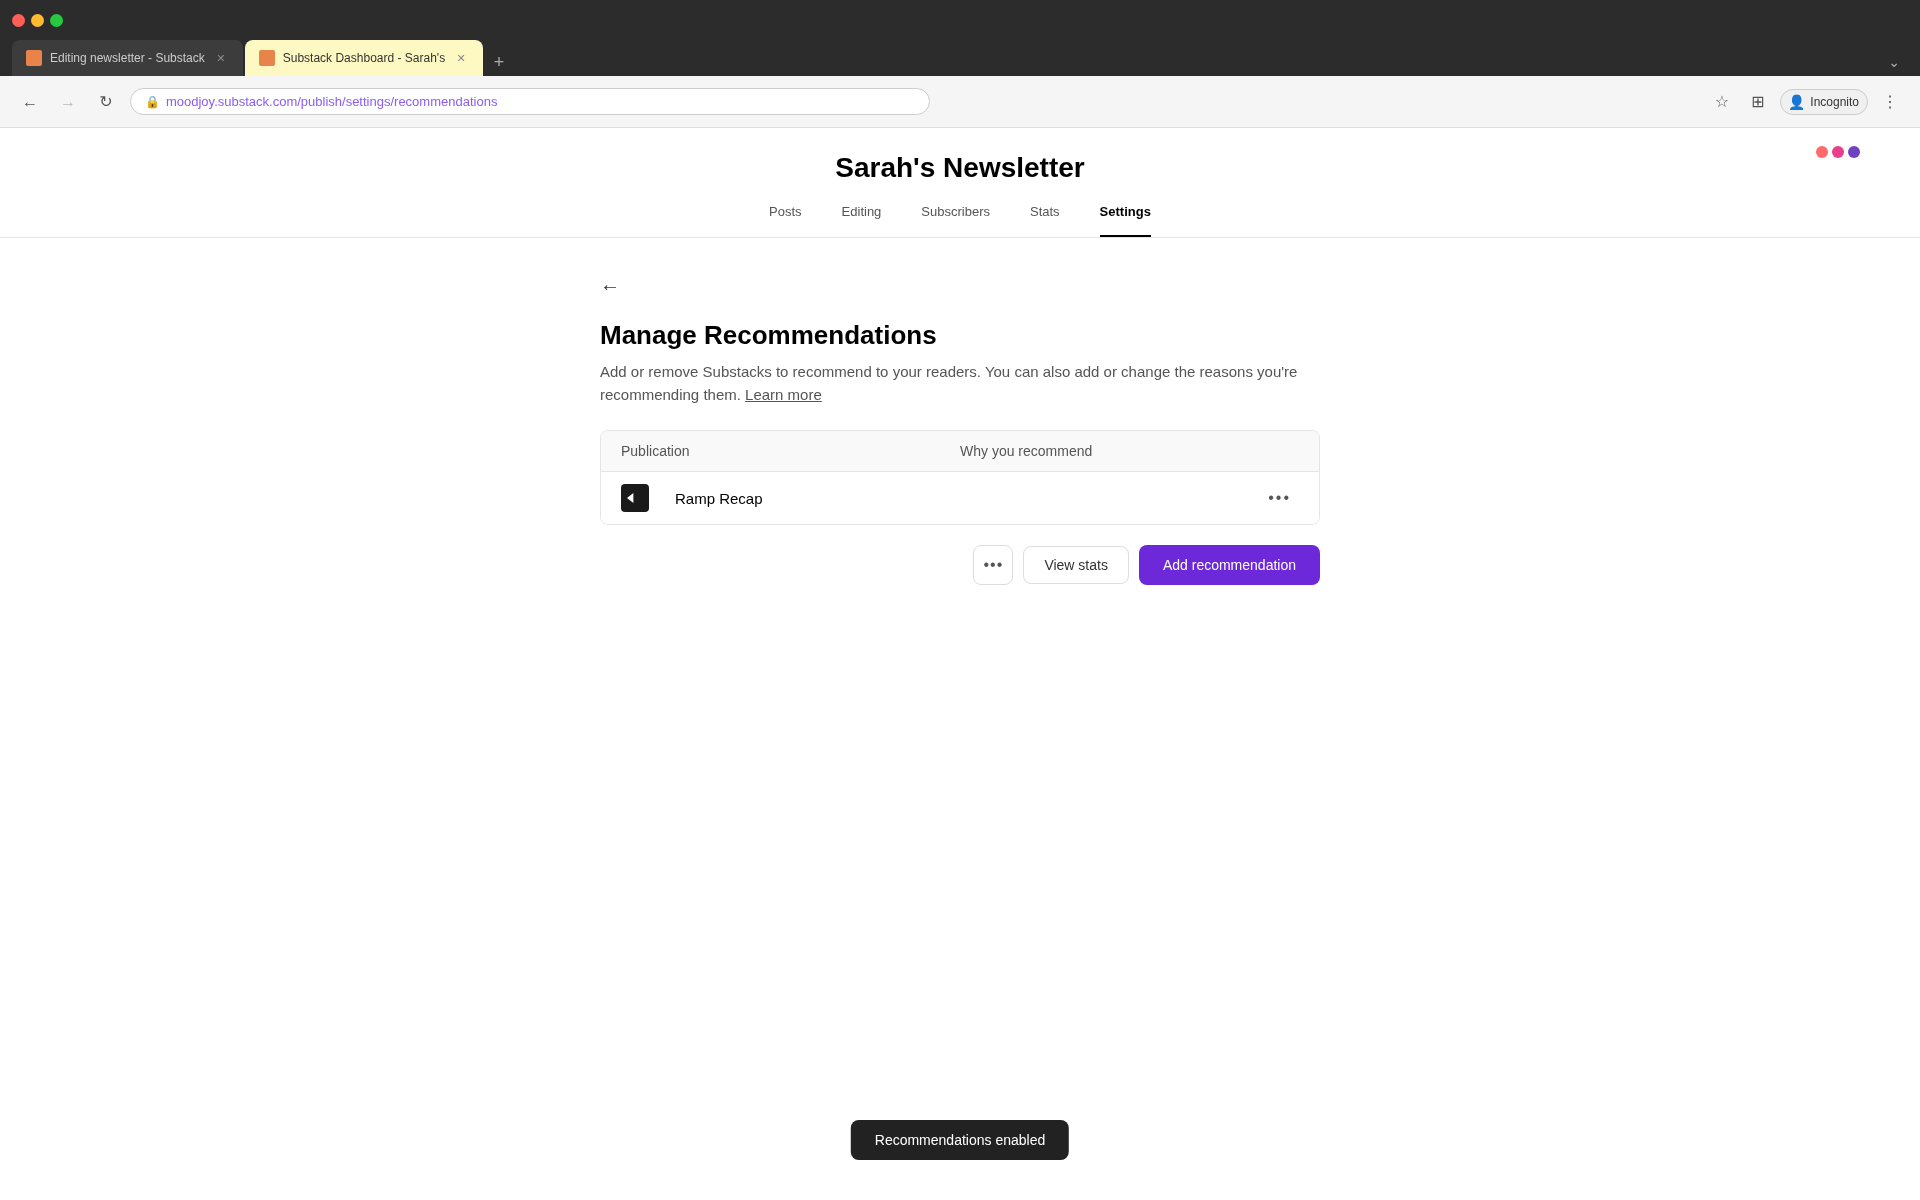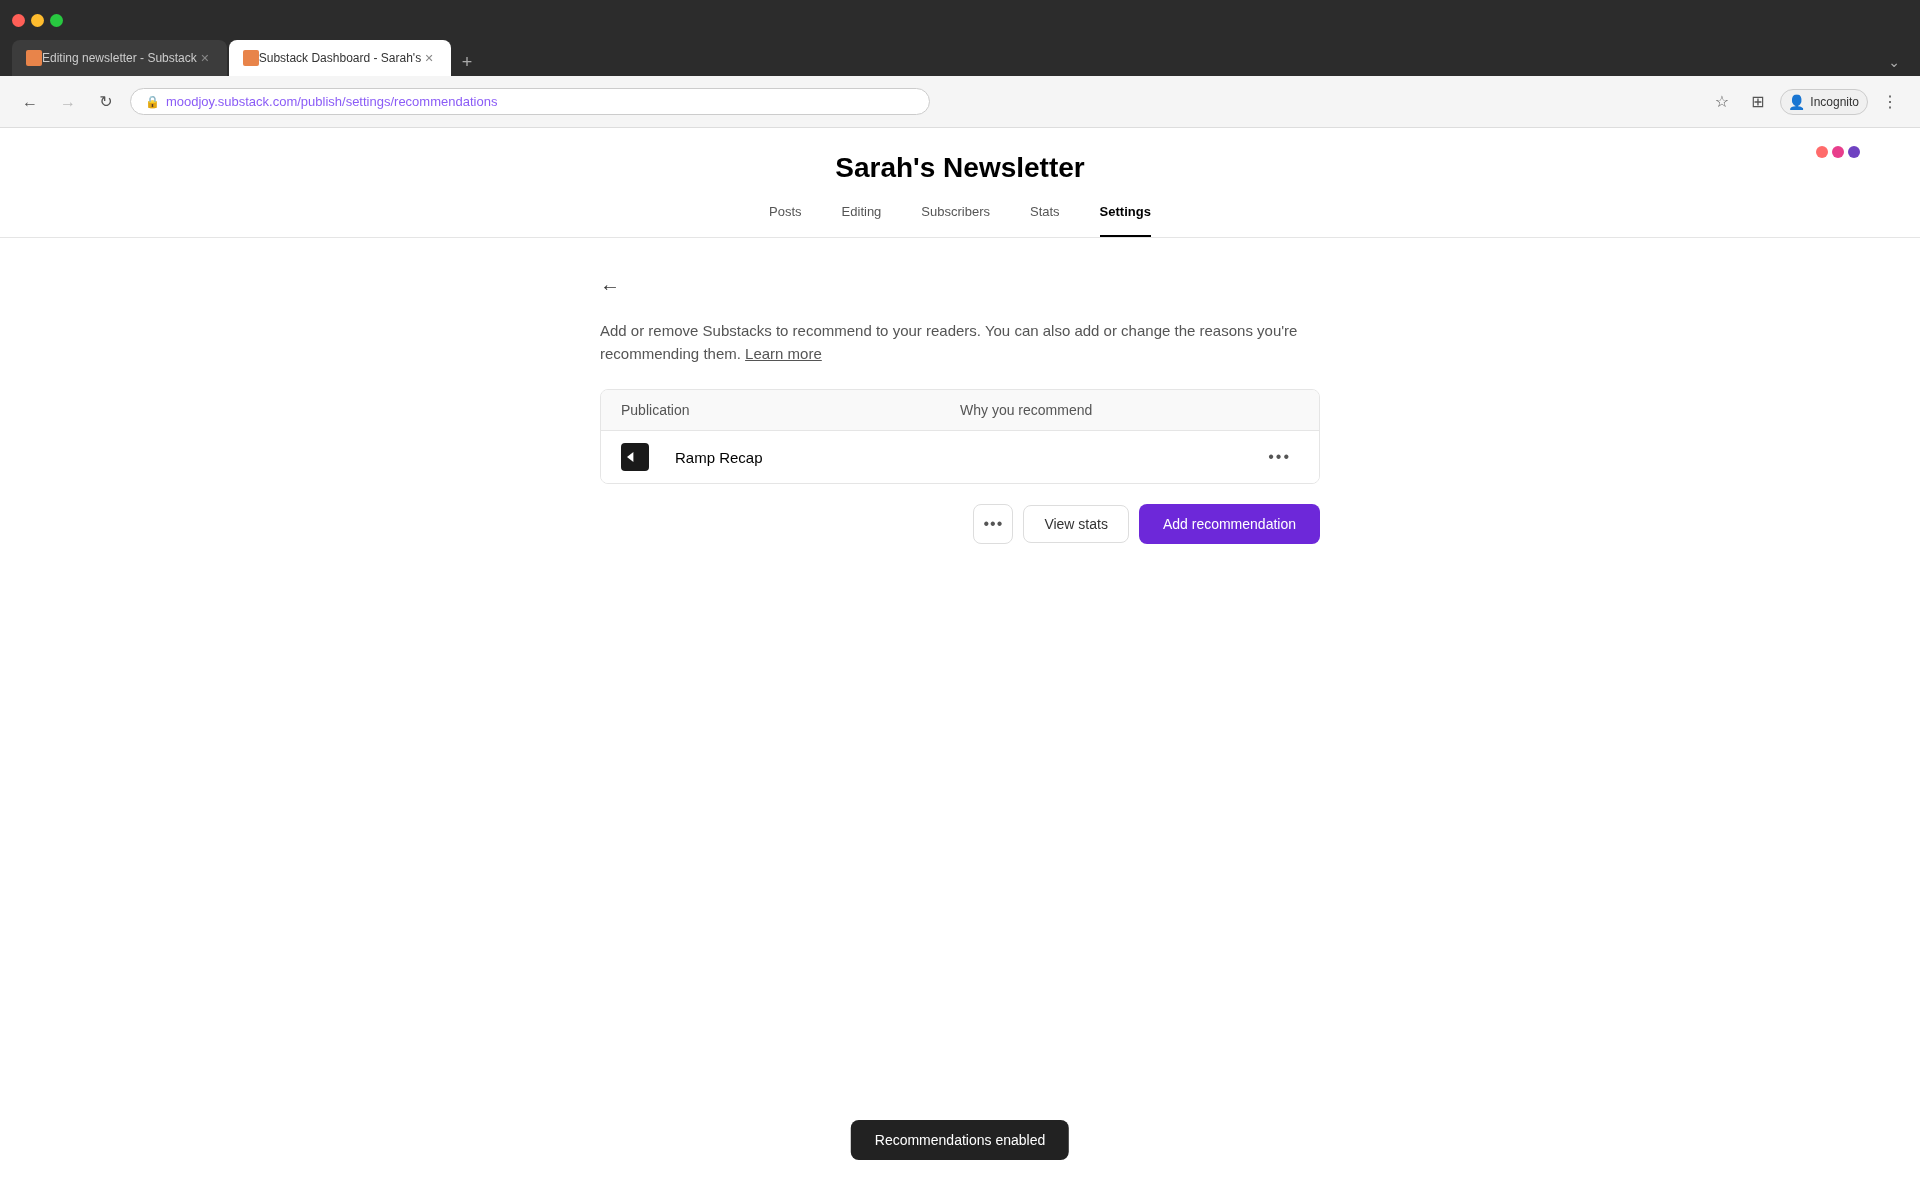--- a/index.html
+++ b/index.html
@@ -7,22 +7,22 @@
 
     
     .browser-chrome { background: #3c3c3c; width: 100%; }
     .title-bar { display: flex; align-items: center; padding: 8px 12px; gap: 8px; background: #2c2c2c; height: 40px; }
     .traffic-lights { display: flex; gap: 6px; align-items: center; }
     .traffic-light { width: 13px; height: 13px; border-radius: 50%; }
     .tl-red { background: #ff5f57; }
     .tl-yellow { background: #febc2e; }
     .tl-green { background: #28c840; }
     .tabs-bar { display: flex; align-items: flex-end; padding: 0 12px; background: #2c2c2c; gap: 2px; }
-    .browser-tab { display: flex; align-items: center; gap: 0; padding: 1px 14px; background: #3c3c3c; border-radius: 8px 8px 0 0; font-size: 13px; color: #ccc; min-width: 200px; max-width: 240px; height: 36px; cursor: pointer; }
-    .browser-tab.active { background: #ffffff; color: #333; }
+    .browser-tab { display: flex; align-items: center; gap: 8px; padding: 1px 14px; background: #3c3c3c; border-radius: 8px 8px 0 0; font-size: 13px; color: #ccc; min-width: 200px; max-width: 240px; height: 36px; cursor: pointer; }
+    .browser-tab.active { background: #fef9c3; color: #333; }
     .browser-tab .tab-favicon { width: 16px; height: 16px; border-radius: 2px; background: #e8844a; flex-shrink: 0; }
     .browser-tab .tab-title { overflow: hidden; white-space: nowrap; text-overflow: ellipsis; flex: 1; font-size: 12px; }
     .tab-close { width: 16px; height: 16px; display: flex; align-items: center; justify-content: center; border-radius: 50%; font-size: 11px; color: #888; flex-shrink: 0; }
     .tab-new { width: 28px; height: 28px; display: flex; align-items: center; justify-content: center; color: #aaa; font-size: 18px; cursor: pointer; }
 
     
     .toolbar { display: flex; align-items: center; gap: 10px; padding: 8px 16px; background: #f5f5f5; border-bottom: 1px solid #ddd; height: 52px; }
     .nav-btn { width: 28px; height: 28px; display: flex; align-items: center; justify-content: center; border-radius: 50%; color: #555; font-size: 16px; cursor: pointer; }
     .nav-btn.disabled { color: #bbb; cursor: default; }
     .address-bar { flex: 1; max-width: 800px; background: #fff; border: 1px solid #ccc; border-radius: 20px; padding: 5px 14px; font-size: 13px; color: #333; display: flex; align-items: center; gap: 6px; }
@@ -147,20 +147,21 @@
     <a class="nav-item">Posts</a>
     <a class="nav-item">Editing</a>
     <a class="nav-item">Subscribers</a>
     <a class="nav-item">Stats</a>
     <a class="nav-item active">Settings</a>
   </div>
 
   <div class="main-content">
     <div class="back-btn">←</div>
 
+    <h2 class="page-title">Manage Recommendations</h2>
     <p class="page-description">
       <span>Add or remove Substacks to recommend to your readers. You can also add or change the reasons you're recommending them.</span>
       <a href="#">Learn more</a>
     </p>
 
     <div class="recommendations-table">
       <div class="table-header">
         <div class="col-publication">Publication</div>
         <div class="col-why">Why you recommend</div>
       </div>

